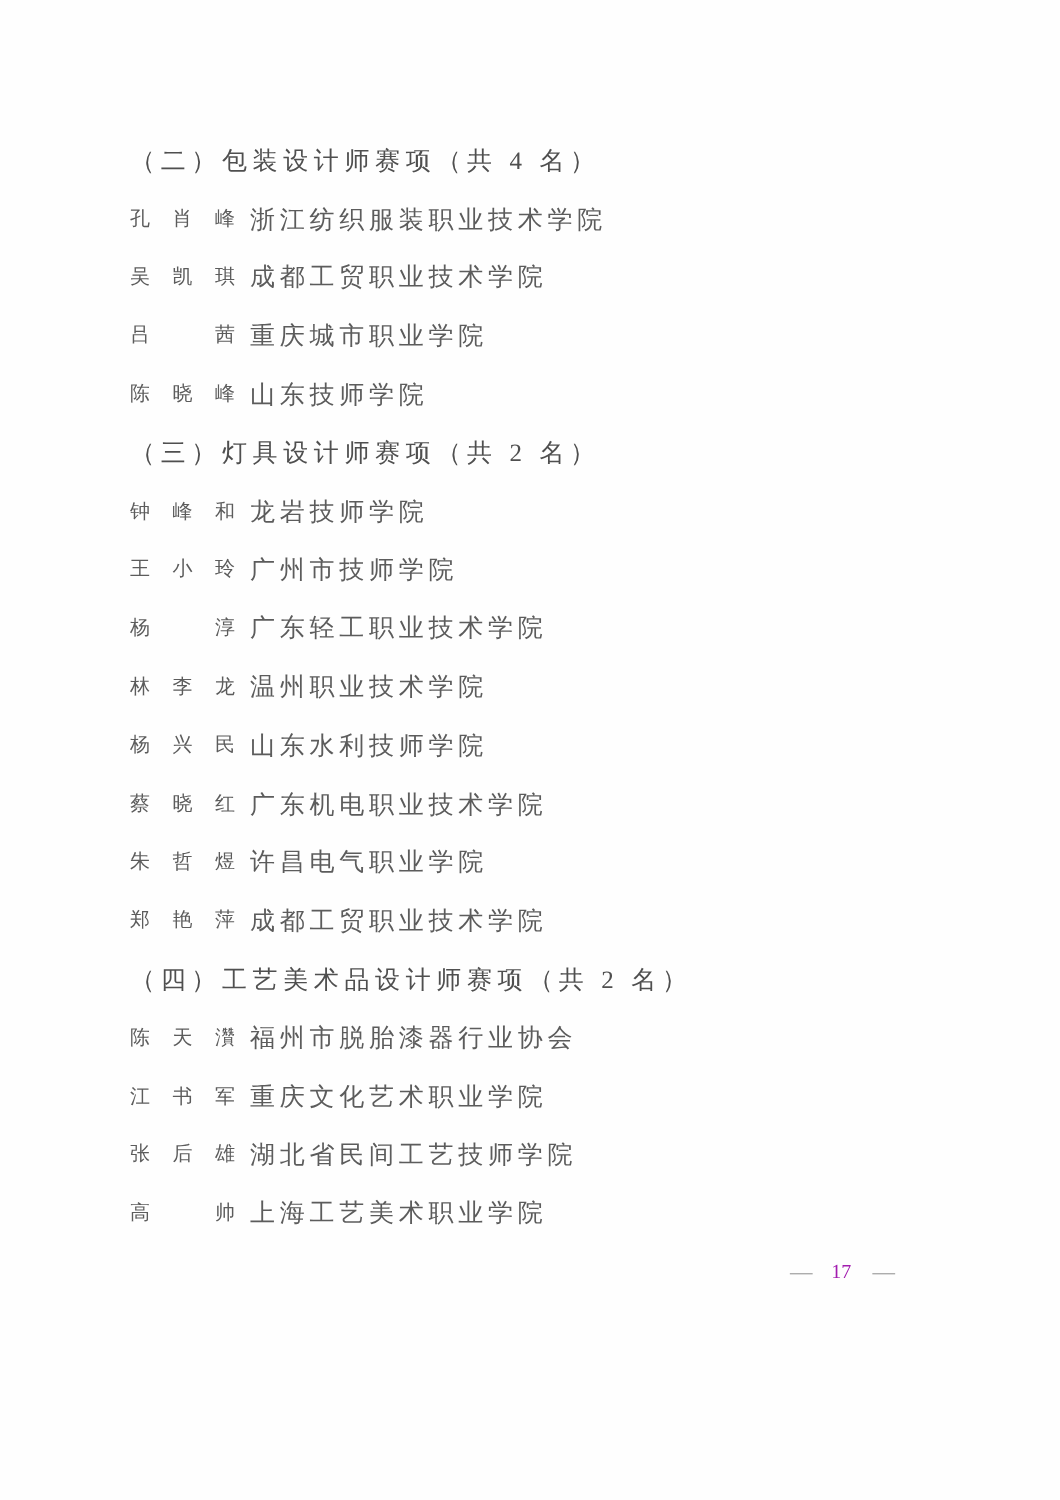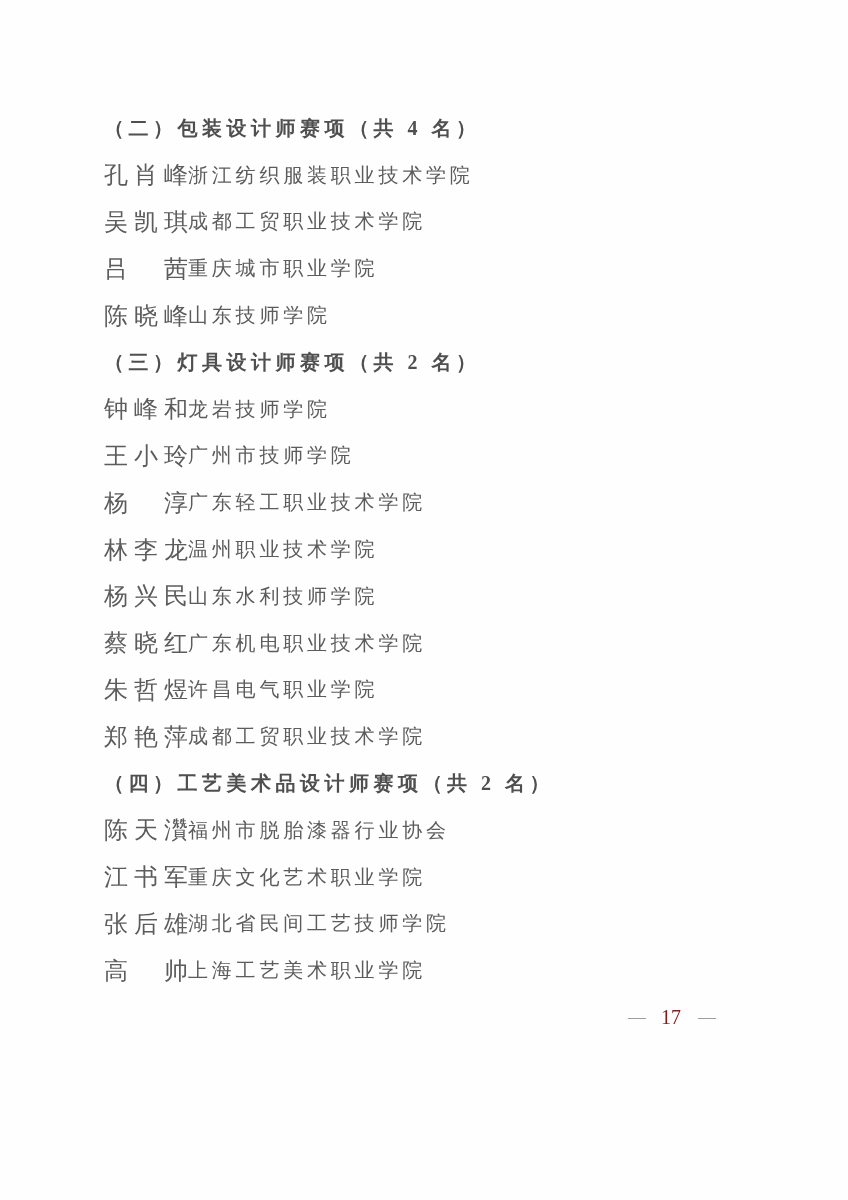--- a/index.html
+++ b/index.html
@@ -26,33 +26,34 @@
   }
   .row {
     height: 46.8px;
     display: flex;
     align-items: center;
     padding-left: 104px;
     box-sizing: border-box;
   }
   .section-heading {
     font-size: 20px;
-    font-weight: bold;
+    font-weight: normal;
     color: #4f4f4f;
     letter-spacing: 4.5px;
     white-space: nowrap;
   }
   .entry-name {
     display: inline-block;
     width: 84px;
-    font-size: 24px;
+    font-size: 16px;
     letter-spacing: 0;
     text-align: justify;
     text-align-last: justify;
     -moz-text-align-last: justify;
+    margin-right: 12px;
     color: #5c5c5c;
     white-space: nowrap;
   }
   .entry-institution {
     font-size: 20px;
     letter-spacing: 3.8px;
     color: #5c5c5c;
     white-space: nowrap;
     text-align: center;
   }
@@ -63,22 +64,22 @@
     justify-content: flex-end;
     padding-right: 134px;
     box-sizing: border-box;
   }
   .footer-dash {
     color: #9a9a9a;
     font-size: 18px;
     letter-spacing: -2px;
   }
   .page-number {
-    color: #7f1d1d;
-    font-size: 20px;
+    color: #a21caf;
+    font-size: 16px;
     margin: 0 17px;
     font-family: "Liberation Serif", "DejaVu Serif", serif;
   }
 </style>
 </head>
 <body>
 
 <div class="page">
   <div class="content" id="doc-content">
       <div class="row">

